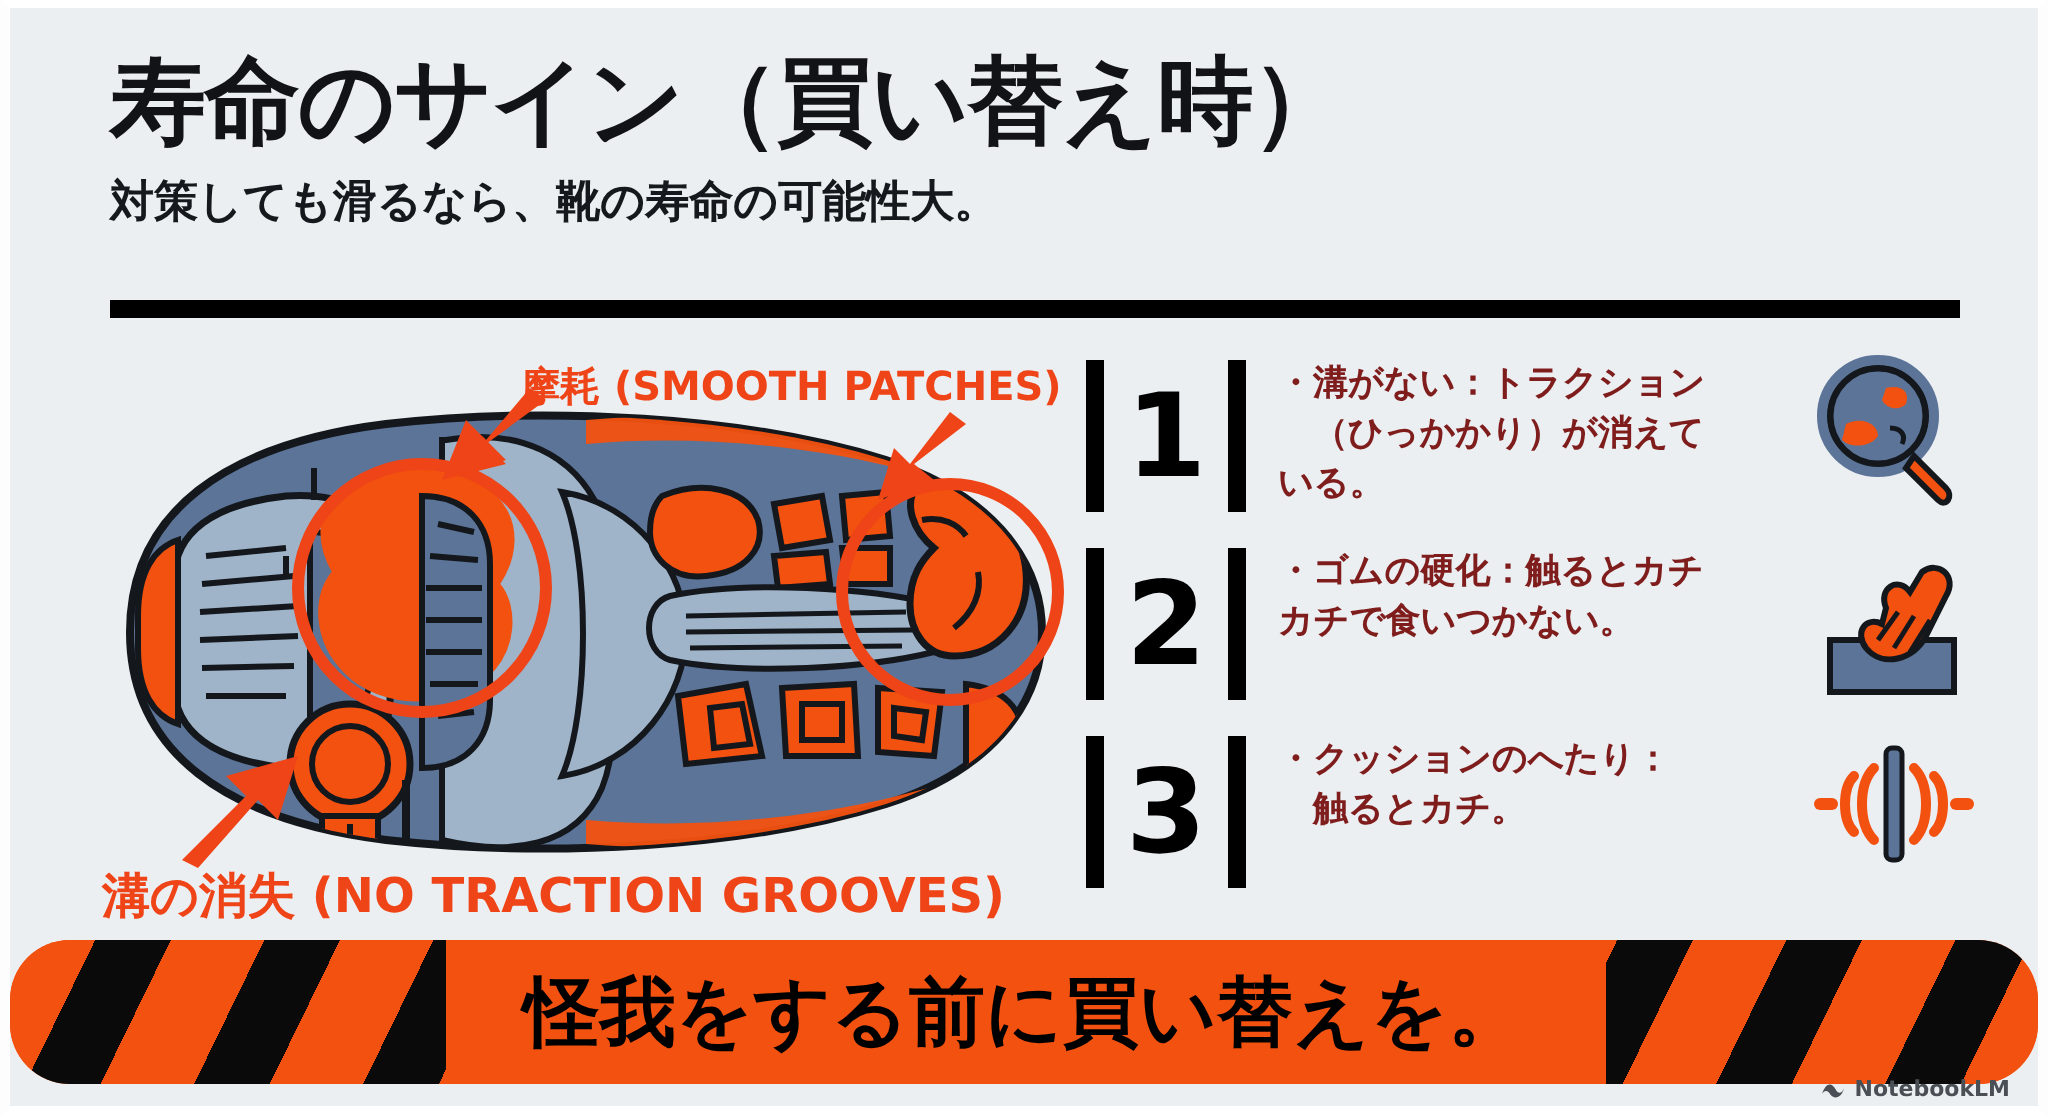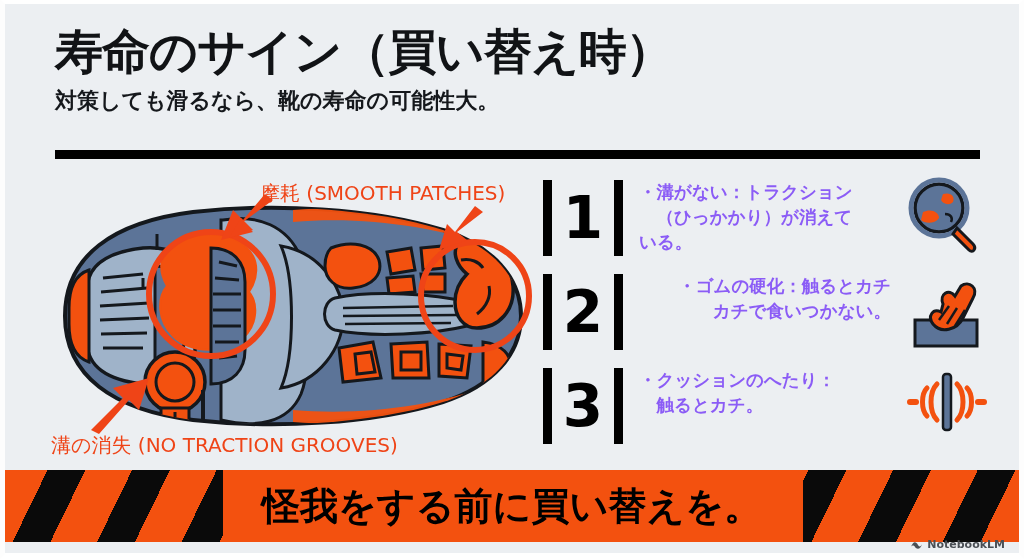--- a/index.html
+++ b/index.html
@@ -32,25 +32,25 @@
   }
   #rule{
     position:absolute;left:50px;top:146px;width:925px;height:9px;
     background:#000000;
   }
 
   
   #sole-panel{position:absolute;left:38px;top:168px;width:490px;height:285px;}
   #sole-svg{position:absolute;left:0;top:14px;}
   .anno-text{
-    position:absolute;color:#ef4417;font-weight:normal;white-space:nowrap;
+    position:absolute;color:#ef4417;font-weight:bold;white-space:nowrap;
     font-family:"DejaVu Sans","Liberation Sans",sans-serif;
   }
   #anno-top{left:217px;top:8px;font-size:20px;}
-  #anno-bottom{left:8px;top:260px;font-size:20px;}
+  #anno-bottom{left:8px;top:260px;font-size:24px;}
 
   
   #list-panel{position:absolute;left:536px;top:170px;width:462px;}
   .row{position:relative;height:94px;}
   .num-box{
     position:absolute;left:0;top:6px;width:84px;height:76px;
   }
   .bar{
     position:absolute;top:0;width:9px;height:76px;background:#000;
   }
@@ -58,31 +58,31 @@
   .bar.r{left:73px;}
   .num{
     position:absolute;left:0;top:0;width:84px;height:76px;
     display:flex;align-items:center;justify-content:center;
     font-size:58px;font-weight:bold;color:#000;
     font-family:"DejaVu Sans","Liberation Sans",sans-serif;
     line-height:1;
   }
   .row-text{
     position:absolute;left:98px;top:6px;width:252px;
-    font-size:17.5px;font-weight:bold;color:#8b5cf6;
+    font-size:17.5px;font-weight:bold;color:#7f1d1d;
     line-height:1.42;
   }
   .row-icon{
     position:absolute;left:358px;top:0px;width:96px;height:90px;
   }
 
   
   #band{
     position:absolute;left:0;top:466px;width:1014px;height:72px;
-    background:#f3510f;overflow:hidden;
+    background:#f3510f;overflow:hidden;border-radius:30px;
   }
   #stripes{
     position:absolute;left:-40px;top:0;width:1100px;height:72px;
     background:repeating-linear-gradient(
       -64deg,
       #0a0a0a 0px, #0a0a0a 34px,
       #f3510f 34px, #f3510f 76px
     );
   }
   #band-plate{
@@ -256,21 +256,21 @@
         <path d="M58,54 L74,70 C78,74 74,80 70,76 L54,60 Z" fill="#f3510f" stroke="#14181d" stroke-width="3"></path>
       </svg>
     </div>
 
     <div class="row">
       <div class="num-box">
         <div class="bar l"></div>
         <div class="bar r"></div>
         <div class="num">2</div>
       </div>
-      <div class="row-text" style="white-space: pre-line; text-align: right;">・ゴムの硬化：触るとカチ
+      <div class="row-text" style="white-space: pre-line;">・ゴムの硬化：触るとカチ
 カチで食いつかない。</div>
       <svg class="row-icon" viewBox="0 0 96 90">
         <rect x="16" y="52" width="62" height="26" fill="#5c7498" stroke="#14181d" stroke-width="3"></rect>
         <path d="M34,56 C28,48 34,40 42,44 L44,36 C40,26 50,20 56,28
                  L62,18 C70,12 80,20 74,30 L64,50 C58,62 42,66 34,56 Z" fill="#f3510f" stroke="#14181d" stroke-width="3"></path>
         <g stroke="#14181d" stroke-width="2.5" fill="none">
           <path d="M40,52 L50,38"></path>
           <path d="M48,56 L58,40"></path>
           <path d="M56,58 L66,42"></path>
         </g>

